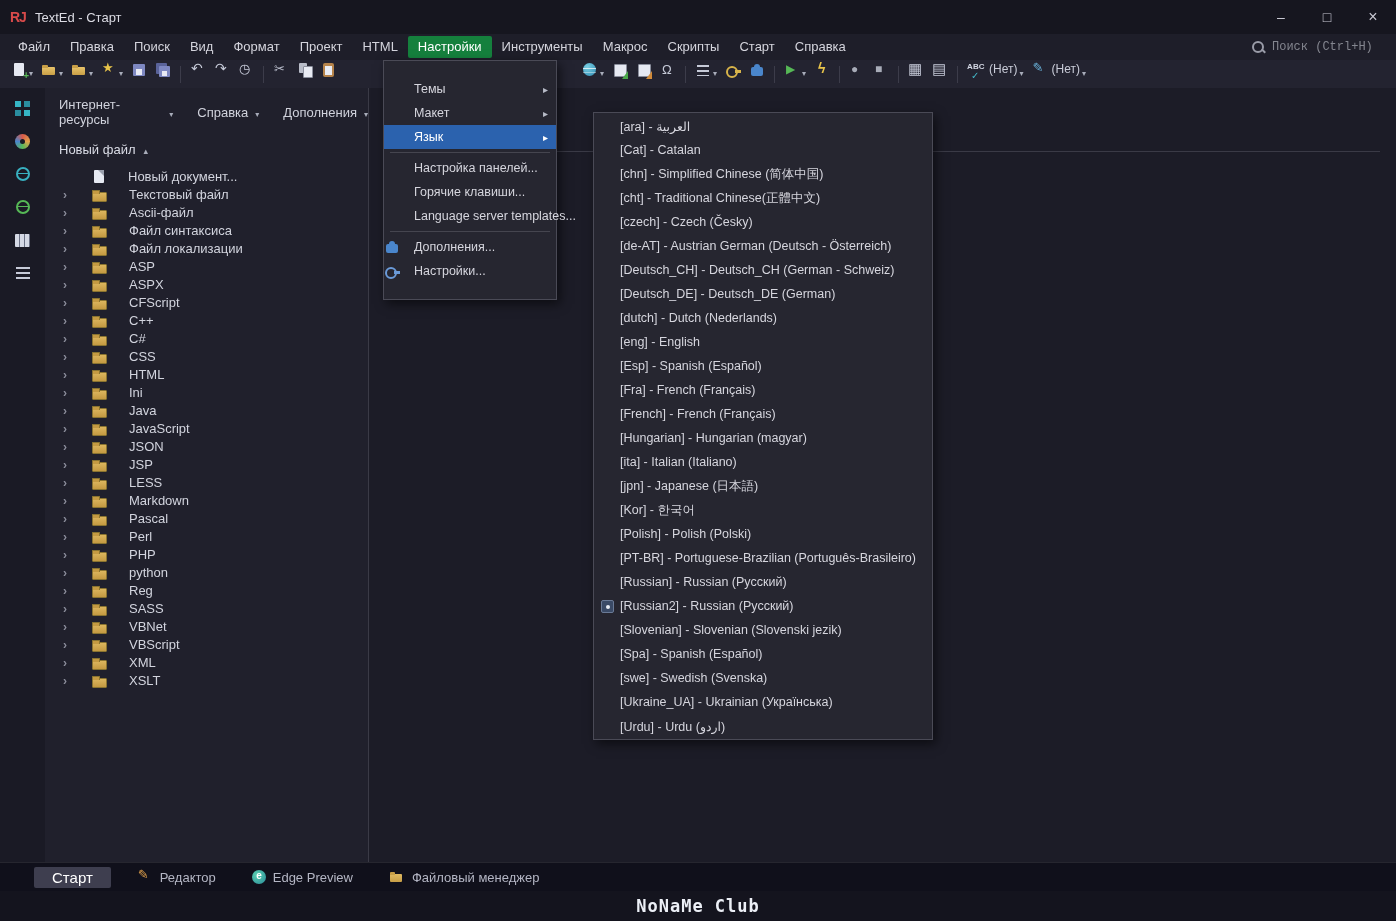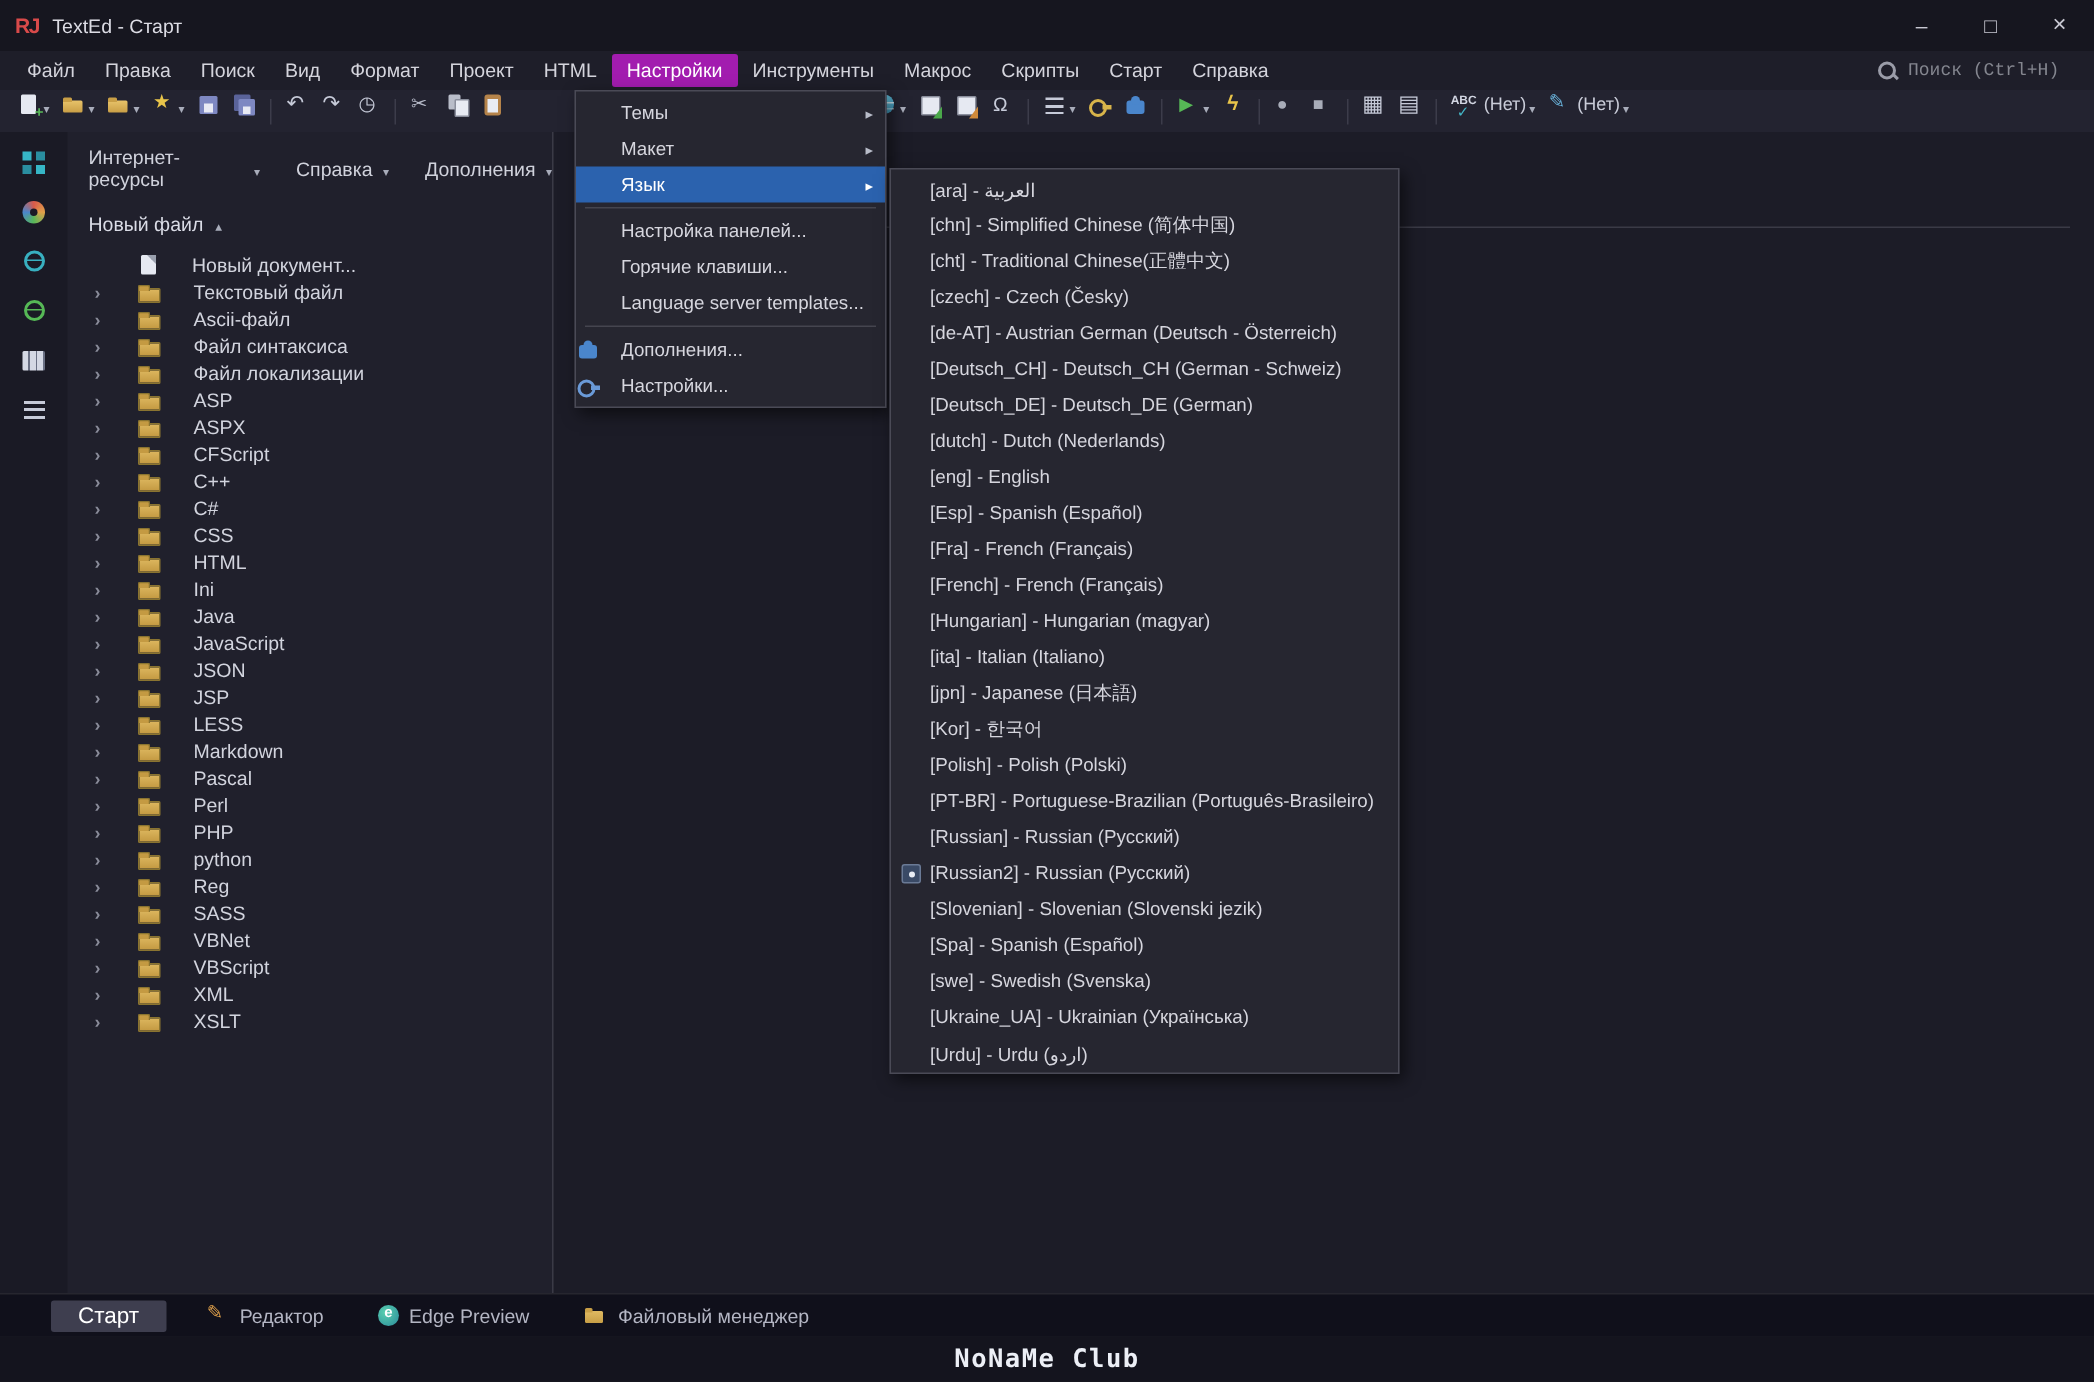--- a/index.html
+++ b/index.html
@@ -15,21 +15,21 @@
   .wcontrols{margin-left:auto;display:flex;height:34px}
   .wbtn{width:46px;height:34px;display:flex;align-items:center;justify-content:center;
     color:#c8c8d2;font-size:14px}
   .wbtn.close{font-size:16px}
 
   
   .menubar{position:absolute;left:0;top:34px;right:0;height:26px;background:#1e1e29;
     display:flex;align-items:center;padding-left:8px}
   .menu-items{display:flex;align-items:center}
   .mitem{padding:0 10px;height:22px;line-height:22px;font-size:13px;color:#d4d4dc;border-radius:2px}
-  .mitem.active{background:#a21caf;color:#fff}
+  .mitem.active{background:#15803d;color:#fff}
   .searchbox{position:absolute;right:14px;top:3px;height:20px;display:flex;align-items:center;gap:7px}
   .ic-search{width:14px;height:14px;position:relative;flex:none}
   .ic-search::before{content:"";position:absolute;left:1px;top:1px;width:8px;height:8px;
     border:2px solid #9a9ca8;border-radius:50%}
   .ic-search::after{content:"";position:absolute;left:10px;top:10px;width:5px;height:2px;
     background:#9a9ca8;transform:rotate(45deg)}
   .searchbox input{background:transparent;border:none;outline:none;width:110px;
     font-family:Liberation Mono, monospace;font-size:12px;color:#9a9ca8}
   .searchbox input::placeholder{color:#84langle8690;color:#84868f}
 
@@ -163,22 +163,22 @@
   .trow{display:flex;align-items:center;height:18px;padding-left:14px;gap:20px}
   .chev{width:12px;text-align:center;flex:none}
   .chev.on::before{content:"›";font-size:12px;font-weight:bold;color:#8a8c9a}
   .tlbl{color:#d2d4de;margin-left:2px;white-space:nowrap}
 
   
   .main{position:absolute;left:370px;top:88px;right:0;bottom:59px;background:#1c1c27}
   .main-rule{position:absolute;top:63px;left:14px;right:16px;height:1px;background:#3a3a46}
 
   
-  .dropdown{position:absolute;left:383px;top:60px;width:208px;background:#262630;
-    border:1px solid #4a4a56;box-shadow:3px 4px 10px rgba(0,0,0,.55);z-index:50;padding:2px 0}
+  .dropdown{position:absolute;left:383px;top:60px;width:174px;background:#262630;
+    border:1px solid #4a4a56;box-shadow:3px 4px 10px rgba(0,0,0,.55);z-index:50;padding:16px 0}
   .mrow{display:flex;align-items:center;height:24px;font-size:12.5px;color:#d6d6de}
   .mrow .gutter{width:30px;height:16px;display:flex;justify-content:center;flex:none}
   .mrow.active{background:#2b62ae;color:#fff}
   .mlbl{flex:1;white-space:nowrap}
   .marrow{margin-right:8px}
   .marrow::before{content:"▸";font-size:10px;color:#b8bcc8}
   .mrow.active .marrow::before{color:#fff}
   .msep{height:1px;background:#45454f;margin:3px 6px}
 
   .submenu{position:absolute;left:593px;top:112px;width:340px;background:#262630;
@@ -574,20 +574,24 @@
         <span class="mlbl">Настройки...</span>
       </div>
     </div>
   <div class="submenu">
       <div class="lrow">
         <span class="lgutter"></span>
         <span class="llbl">[ara] - العربية</span>
       </div>
       <div class="lrow">
         <span class="lgutter"></span>
+        <span class="llbl">[Cat] - Catalan</span>
+      </div>
+      <div class="lrow">
+        <span class="lgutter"></span>
         <span class="llbl">[chn] - Simplified Chinese (简体中国)</span>
       </div>
       <div class="lrow">
         <span class="lgutter"></span>
         <span class="llbl">[cht] - Traditional Chinese(正體中文)</span>
       </div>
       <div class="lrow">
         <span class="lgutter"></span>
         <span class="llbl">[czech] - Czech (Česky)</span>
       </div>

